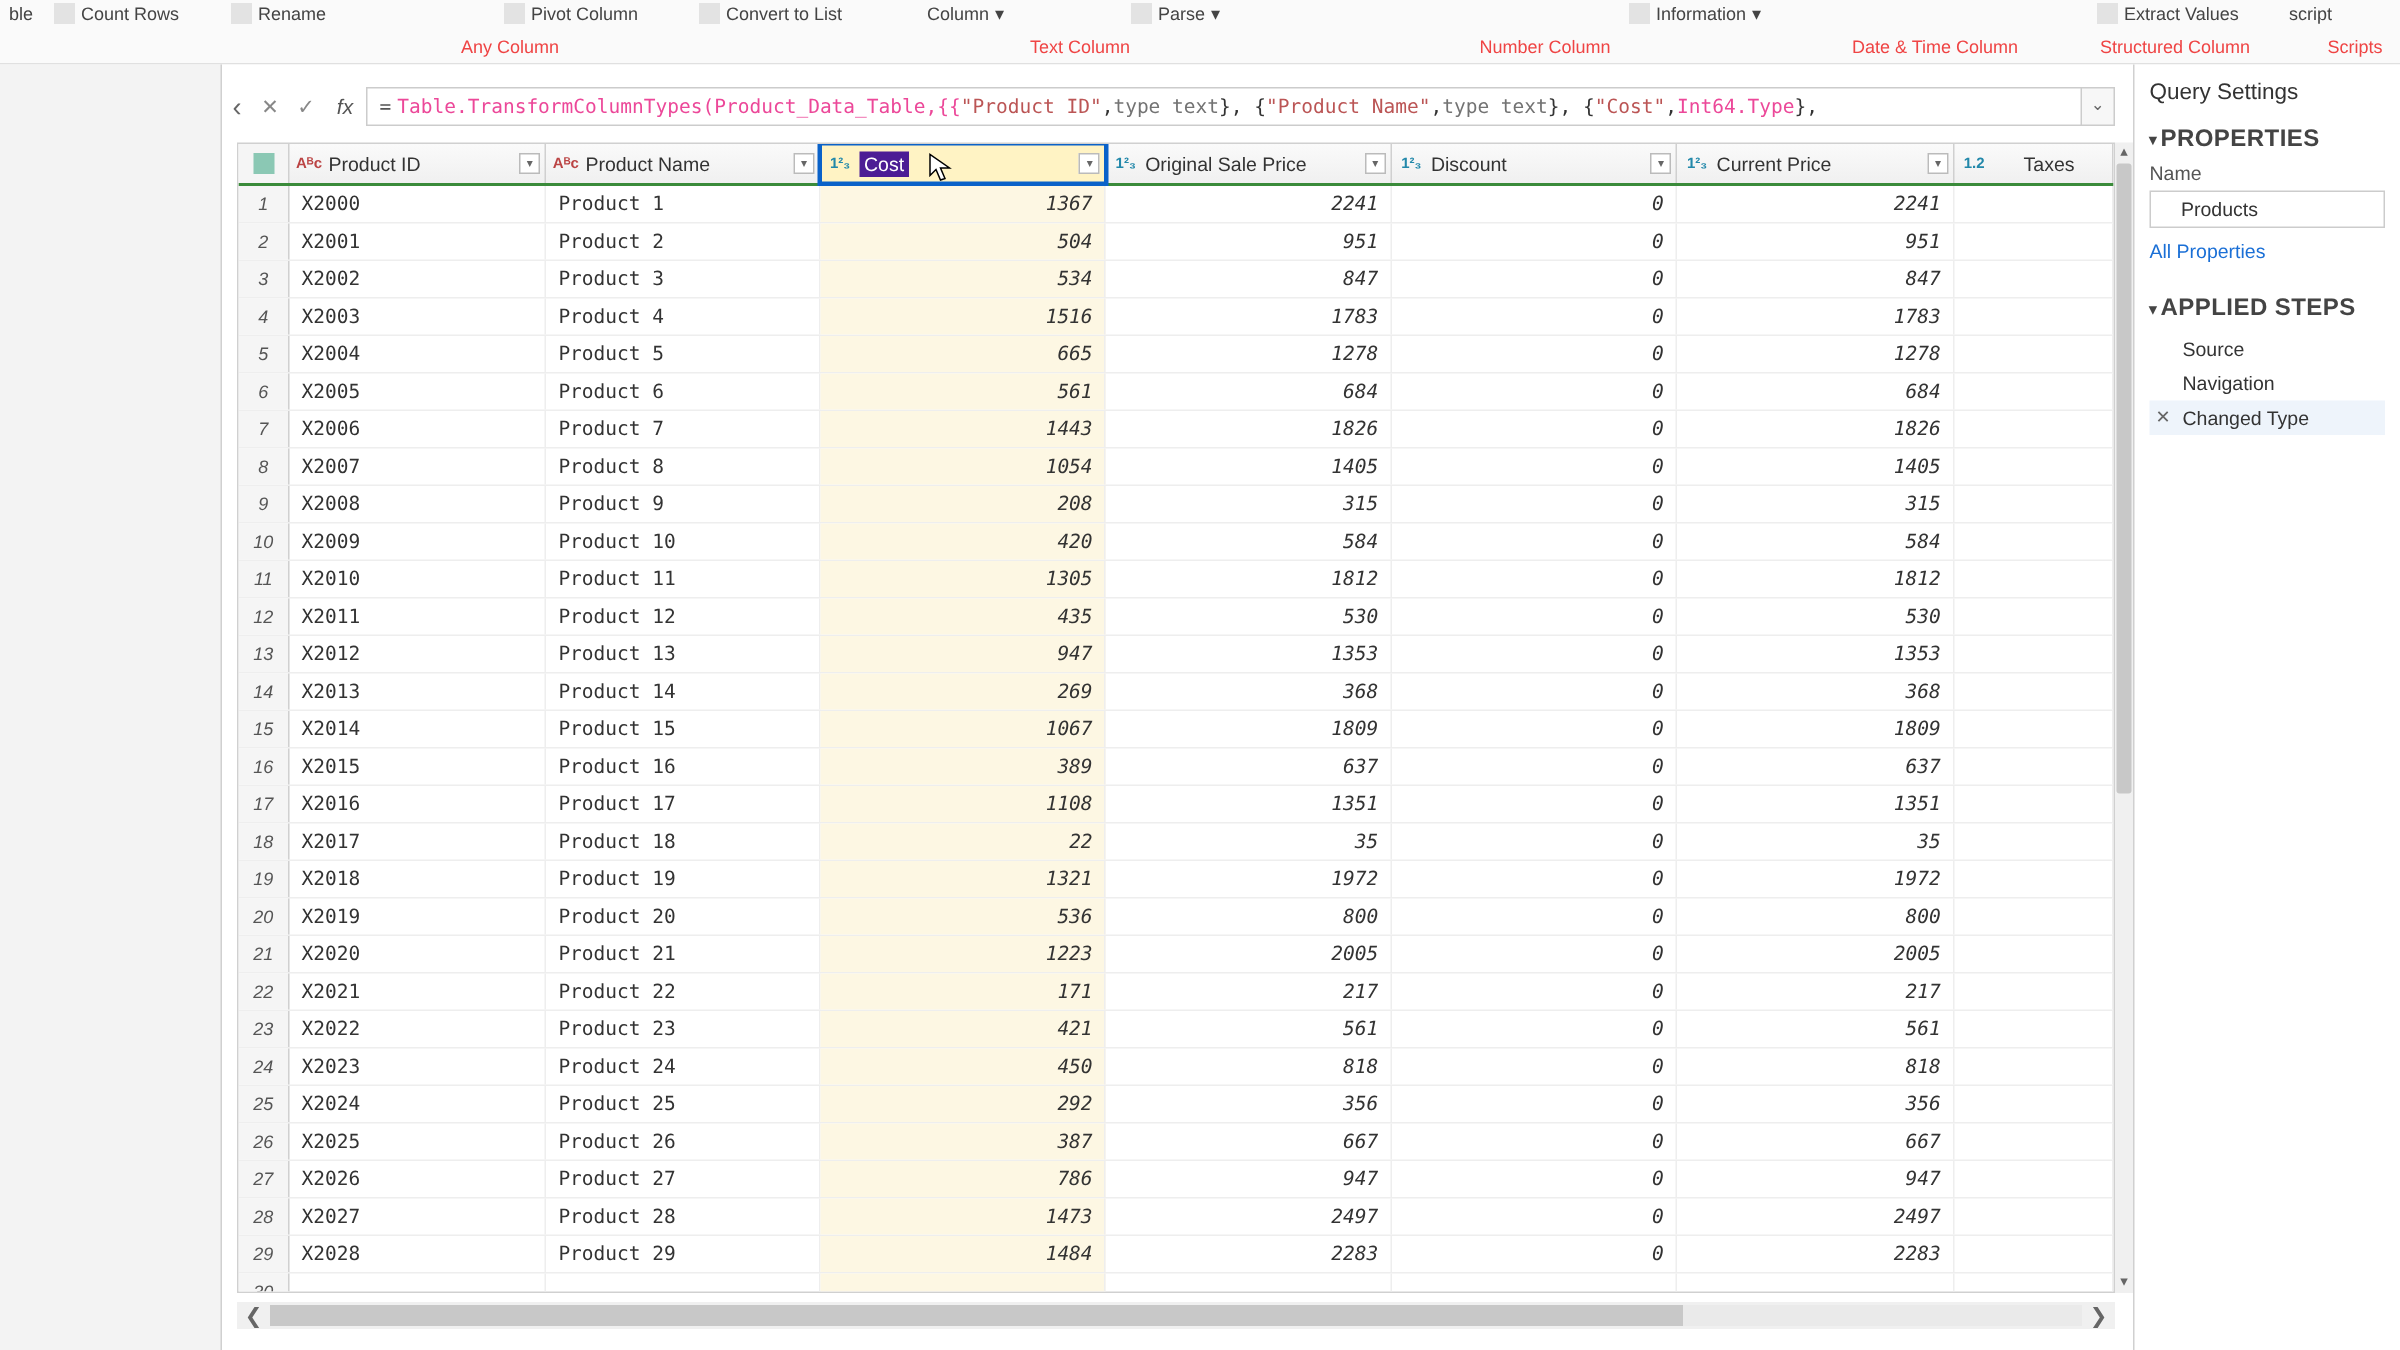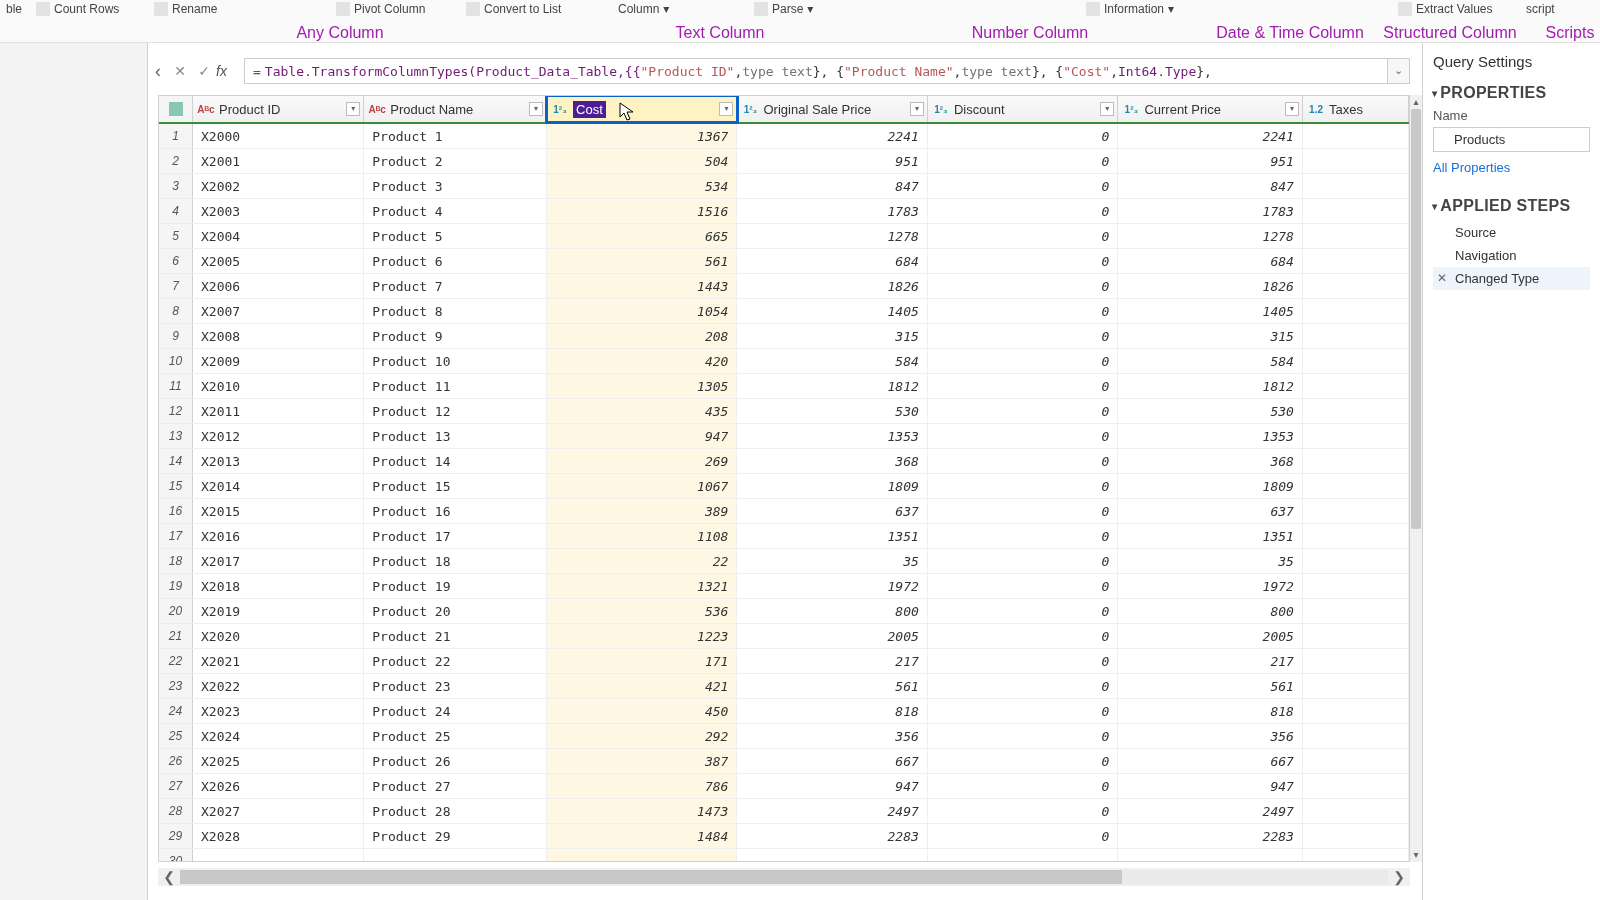--- a/index.html
+++ b/index.html
@@ -2,43 +2,43 @@
 <html><head>
 <meta charset="utf-8">
 <style>
 * { box-sizing: border-box; margin: 0; padding: 0; }
 body { font-family: "Segoe UI", Tahoma, sans-serif; font-size: 12px; background: #fff; color: #333; overflow: hidden; width: 1600px; height: 900px; }
 
 
 .ribbon-frag { position: absolute; top: 0; left: 0; right: 0; height: 43px; border-bottom: 1px solid #e0e0e0; background: #fafafa; }
 .ribbon-btn { position: absolute; top: 0; font-size: 12px; color: #444; display: flex; align-items: flex-start; gap: 4px; padding: 2px 6px; }
 .ribbon-btn .ico { width: 14px; height: 14px; background: #888; opacity: .2; }
-.group-lbl { position: absolute; top: 24px; font-size: 16px; color: #a21caf; text-align: center; }
+.group-lbl { position: absolute; top: 24px; font-size: 12px; color: #ef4444; text-align: center; }
 .group-lbl.c1 { left: 260px; width: 160px; }
 .group-lbl.c2 { left: 640px; width: 160px; }
 .group-lbl.c3 { left: 950px; width: 160px; }
 .group-lbl.c4 { left: 1200px; width: 180px; }
 .group-lbl.c5 { left: 1380px; width: 140px; }
 .group-lbl.c6 { left: 1540px; width: 60px; }
 
 
 .leftnav { position: absolute; top: 43px; left: 0; width: 148px; bottom: 0; background: #f3f3f3; border-right: 1px solid #d0d0d0; }
 
 
 .main { position: absolute; top: 43px; left: 148px; right: 178px; bottom: 0; background: #fff; }
 
 
 .fbar { position: absolute; top: 14px; left: 0; right: 12px; height: 28px; display: flex; align-items: center; }
 .fbar .backarr { width: 20px; text-align: center; color: #666; font-size: 18px; cursor: pointer; }
 .fbar .cancel { width: 24px; text-align: center; color: #888; font-size: 14px; cursor: pointer; }
 .fbar .accept { width: 24px; text-align: center; color: #888; font-size: 14px; cursor: pointer; }
-.fbar .fx { width: 28px; font-style: italic; color: #555; font-size: 14px; }
+.fbar .fx { width: 28px; text-align: center; font-style: italic; color: #555; font-size: 14px; }
 .fbar .formula { flex: 1; height: 26px; border: 1px solid #ccc; background: #fff; padding: 3px 8px; font-family: Consolas, monospace; font-size: 13px; white-space: nowrap; overflow: hidden; display: flex; align-items: center; }
 .fbar .formula .eq { color: #555; margin-right: 4px; }
-.fbar .formula .fn { color: #701a75; }
+.fbar .formula .fn { color: #ec4899; }
 .fbar .formula .str { color: #b55; }
 .fbar .formula .kw { color: #737373; }
 .fbar .formula .pn { color: #333; }
 .fbar .expand { width: 22px; height: 26px; border: 1px solid #ccc; border-left: none; background: #f7f7f7; text-align: center; line-height: 22px; color: #666; cursor: pointer; font-size: 11px; }
 
 
 .grid { position: absolute; top: 52px; left: 10px; right: 12px; bottom: 38px; border: 1px solid #d0d0d0; background: #fff; overflow: hidden; }
 .gridhead { display: flex; height: 28px; background: linear-gradient(#fafafa,#f0f0f0); border-bottom: 2px solid #3a8b3a; }
 .rowhead { width: 34px; min-width: 34px; border-right: 1px solid #d0d0d0; background: #f5f5f5; display:flex; align-items:center; justify-content:center; }
 .rowhead .tblico { width: 14px; height: 14px; background: #4a8; opacity: .6; }
@@ -78,21 +78,21 @@
 .rpanel .sect { font-size: 16px; font-weight: 700; color: #444; margin: 8px 0 6px; letter-spacing: .3px; }
 .rpanel .sect::before { content: "▸ "; font-size: 10px; transform: rotate(90deg); display:inline-block; margin-right:2px; }
 .rpanel .namebox { border: 1px solid #ccc; padding: 4px 20px; font-size: 13px; color: #333; margin-bottom: 8px; }
 .rpanel .link { color: #1a6fd6; font-size: 13px; cursor: pointer; margin-bottom: 14px; display:inline-block; }
 .rpanel .steps { margin-top: 6px; }
 .rpanel .step { padding: 4px 4px 4px 22px; font-size: 13px; color: #333; position: relative; cursor: pointer; }
 .rpanel .step.active { background: #eef4fb; }
 .rpanel .step .x { position:absolute; left:4px; top:4px; font-size:12px; color:#666; }
 
 
-.w-pid { width: 178px; } .w-pname { width: 190px; } .w-cost { width: 198px; } .w-osp { width: 198px; } .w-disc { width: 198px; } .w-cur { width: 192px; } .w-tax { width: 110px; }
+.w-pid { width: 178px; } .w-pname { width: 190px; } .w-cost { width: 198px; } .w-osp { width: 198px; } .w-disc { width: 198px; } .w-cur { width: 192px; } .w-tax { width: 110px; gap: 20px; }
 </style>
 </head>
 <body>
 
 <div class="ribbon-frag">
   <div class="ribbon-btn" style="left:0px;">
       <span>ble</span>
     </div>
   <div class="ribbon-btn" style="left:30px;">
       <span class="ico"></span>

